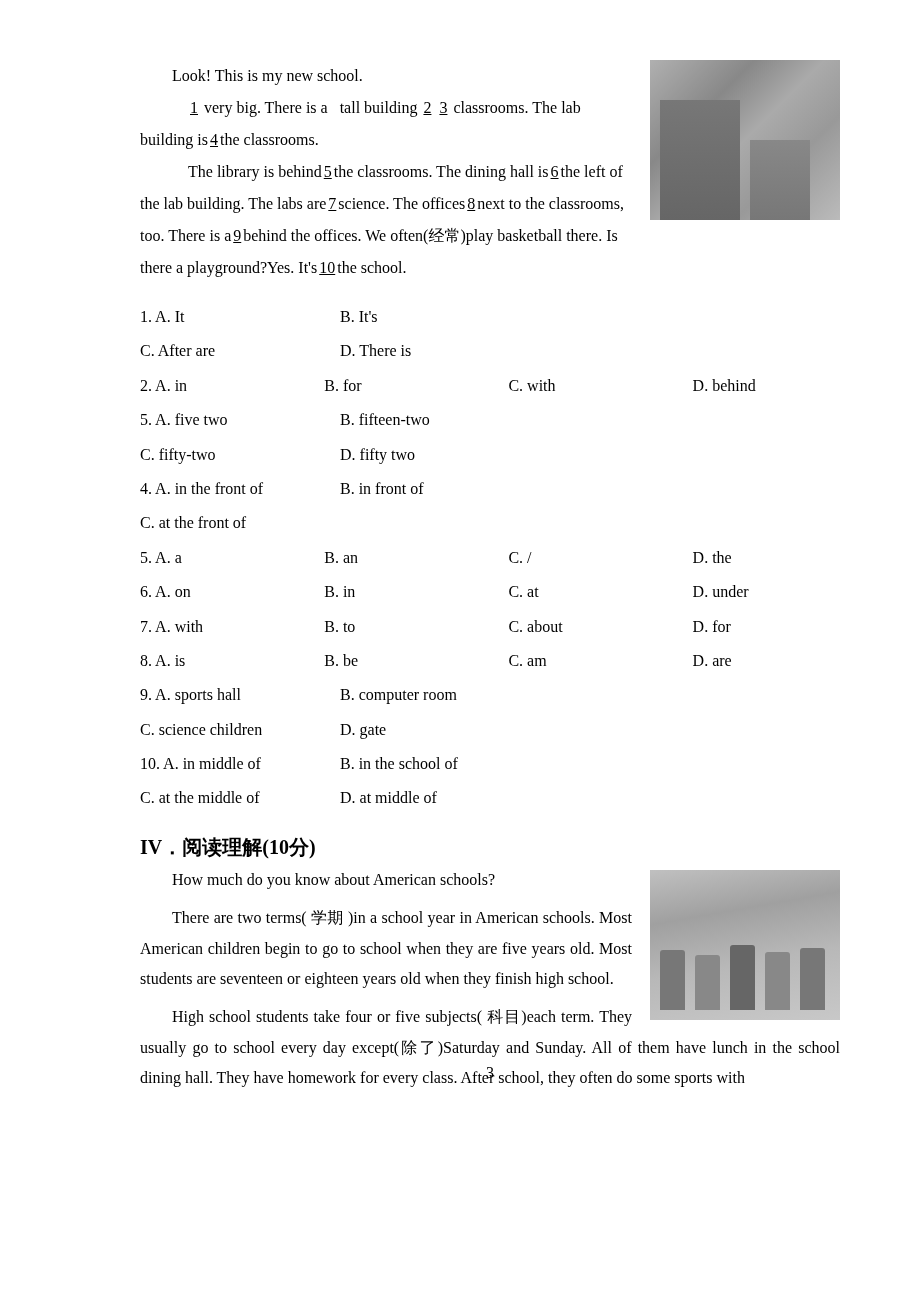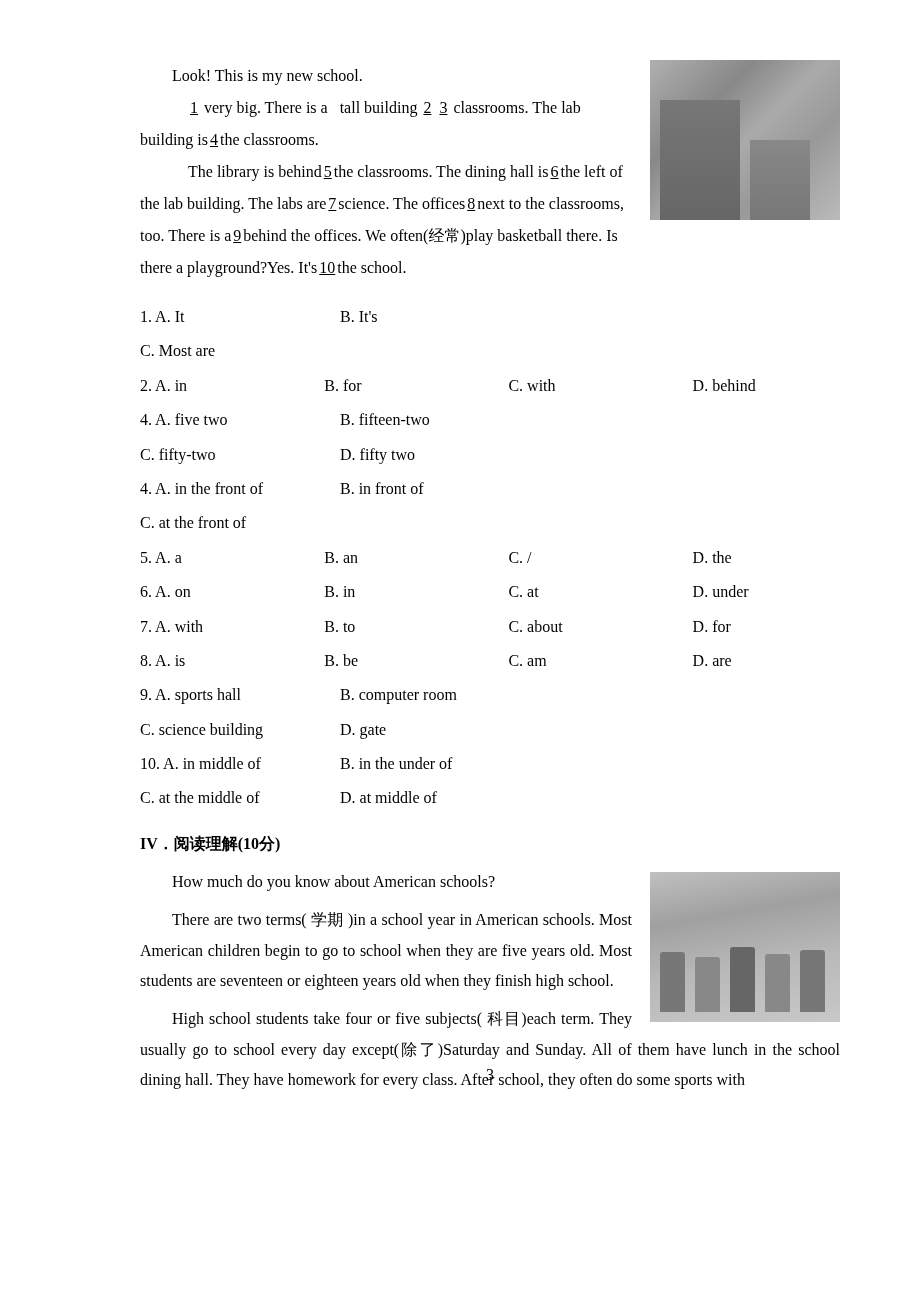--- a/index.html
+++ b/index.html
@@ -76,22 +76,22 @@
       line-height: 1.9;
     }
     .option-col-1 { width: 200px; }
     .option-col-2 { width: 200px; }
     .option-col-3 { width: 200px; }
     .option-col-4 { width: 160px; }
     .option-col-full { width: 420px; }
 
     .section-header {
       margin-top: 20px;
-      margin-bottom: 12px;
-      font-size: 16px;
+      margin-bottom: 4px;
+      font-size: 20px;
       font-weight: bold;
     }
     .reading-para {
       line-height: 1.9;
       text-align: justify;
       text-indent: 2em;
       margin-bottom: 8px;
     }
 
     .image-float-right-2 {
@@ -138,34 +138,35 @@
   </div>
 
   <div class="options-section">
 
     <div>
       <div class="option-row">
         <div class="option-col-1">1. A. It</div>
         <div class="option-col-full">B. It's</div>
       </div>
       <div class="option-row">
-        <div class="option-col-1">C. Most are</div>
+        <div class="option-col-1">C. After are</div>
+        <div class="option-col-full">D. There is</div>
       </div>
     </div>
 
     <div class="option-row">
       <div class="option-col-1">2. A. in</div>
       <div class="option-col-2">B. for</div>
       <div class="option-col-3">C. with</div>
       <div class="option-col-4">D. behind</div>
     </div>
 
     <div>
       <div class="option-row">
-        <div class="option-col-1">4. A. five two</div>
+        <div class="option-col-1">5. A. five two</div>
         <div class="option-col-full">B. fifteen-two</div>
       </div>
       <div class="option-row">
         <div class="option-col-1">C. fifty-two</div>
         <div class="option-col-full">D. fifty two</div>
       </div>
     </div>
 
     <div>
       <div class="option-row">
@@ -204,29 +205,29 @@
       <div class="option-col-3">C. am</div>
       <div class="option-col-4">D. are</div>
     </div>
 
     <div>
       <div class="option-row">
         <div class="option-col-1">9. A. sports hall</div>
         <div class="option-col-full">B. computer room</div>
       </div>
       <div class="option-row">
-        <div class="option-col-1">C. science building</div>
+        <div class="option-col-1">C. science children</div>
         <div class="option-col-full">D. gate</div>
       </div>
     </div>
 
     <div>
       <div class="option-row">
         <div class="option-col-1">10. A. in middle of</div>
-        <div class="option-col-full">B. in the under of</div>
+        <div class="option-col-full">B. in the school of</div>
       </div>
       <div class="option-row">
         <div class="option-col-1">C. at the middle of</div>
         <div class="option-col-full">D. at middle of</div>
       </div>
     </div>
 
   </div>
 
   <div class="section-header clearfix">

